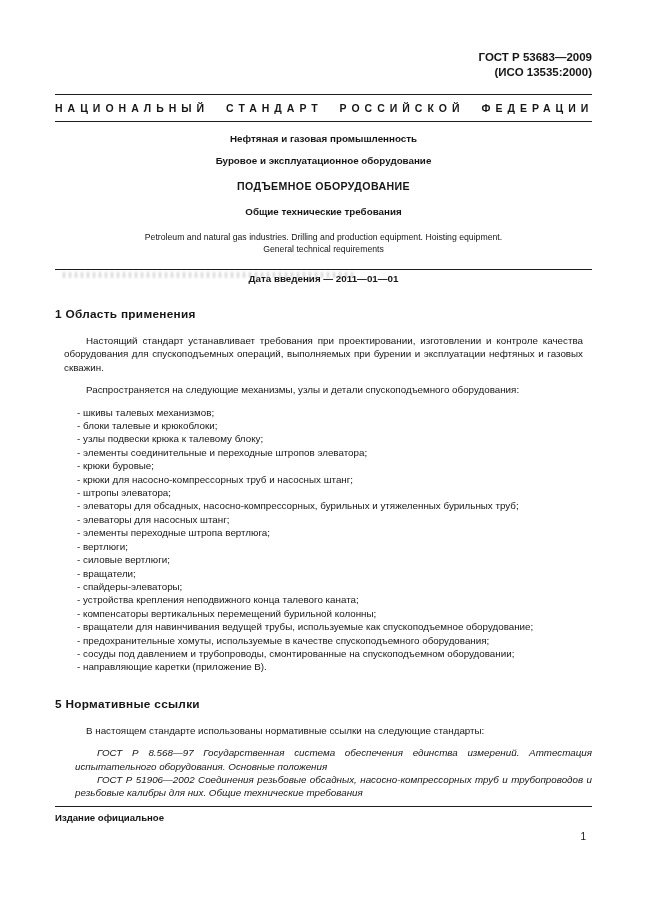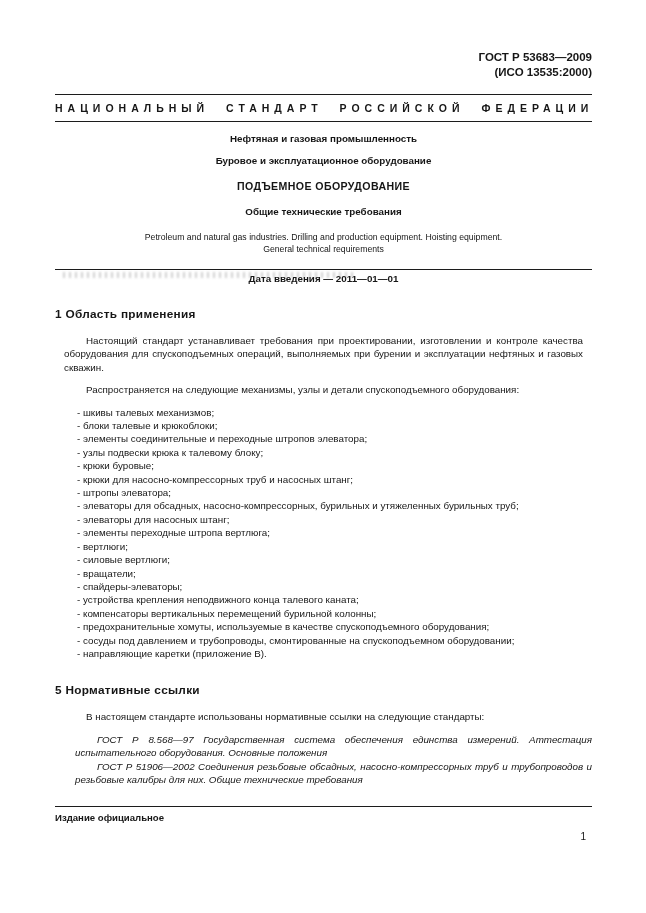--- a/index.html
+++ b/index.html
@@ -135,34 +135,35 @@
     </div>
 
     <div class="date-line">Дата введения — 2011—01—01</div>
 
     <h2 class="section-heading">1 Область применения</h2>
     <p class="body-par first">Настоящий стандарт устанавливает требования при проектировании, изготовлении и контроле качества оборудования для спускоподъемных операций, выполняемых при бурении и эксплуатации нефтяных и газовых скважин.</p>
     <p class="body-par">Распространяется на следующие механизмы, узлы и детали спускоподъемного оборудования:</p>
     <div class="dash-list">
         <div class="dash-item">- шкивы талевых механизмов;</div>
         <div class="dash-item">- блоки талевые и крюкоблоки;</div>
+        <div class="dash-item">- узлы подвески крюка к талевому блоку;</div>
         <div class="dash-item">- элементы соединительные и переходные штропов элеватора;</div>
-        <div class="dash-item">- узлы подвески крюка к талевому блоку;</div>
         <div class="dash-item">- крюки буровые;</div>
         <div class="dash-item">- крюки для насосно-компрессорных труб и насосных штанг;</div>
         <div class="dash-item">- штропы элеватора;</div>
         <div class="dash-item">- элеваторы для обсадных, насосно-компрессорных, бурильных и утяжеленных бурильных труб;</div>
         <div class="dash-item">- элеваторы для насосных штанг;</div>
         <div class="dash-item">- элементы переходные штропа вертлюга;</div>
         <div class="dash-item">- вертлюги;</div>
         <div class="dash-item">- силовые вертлюги;</div>
         <div class="dash-item">- вращатели;</div>
         <div class="dash-item">- спайдеры-элеваторы;</div>
         <div class="dash-item">- устройства крепления неподвижного конца талевого каната;</div>
         <div class="dash-item">- компенсаторы вертикальных перемещений бурильной колонны;</div>
+        <div class="dash-item">- вращатели для навинчивания ведущей трубы, используемые как спускоподъемное оборудование;</div>
         <div class="dash-item">- предохранительные хомуты, используемые в качестве спускоподъемного оборудования;</div>
         <div class="dash-item">- сосуды под давлением и трубопроводы, смонтированные на спускоподъемном оборудовании;</div>
         <div class="dash-item">- направляющие каретки (приложение В).</div>
       </div>
 
     <h2 class="section-heading">5 Нормативные ссылки</h2>
     <p class="body-par first">В настоящем стандарте использованы нормативные ссылки на следующие стандарты:</p>
     <div class="refs">
         <div class="ref-item">ГОСТ Р 8.568—97 Государственная система обеспечения единства измерений. Аттестация испытательного оборудования. Основные положения</div>
         <div class="ref-item">ГОСТ Р 51906—2002 Соединения резьбовые обсадных, насосно-компрессорных труб и трубопроводов и резьбовые калибры для них. Общие технические требования</div>

